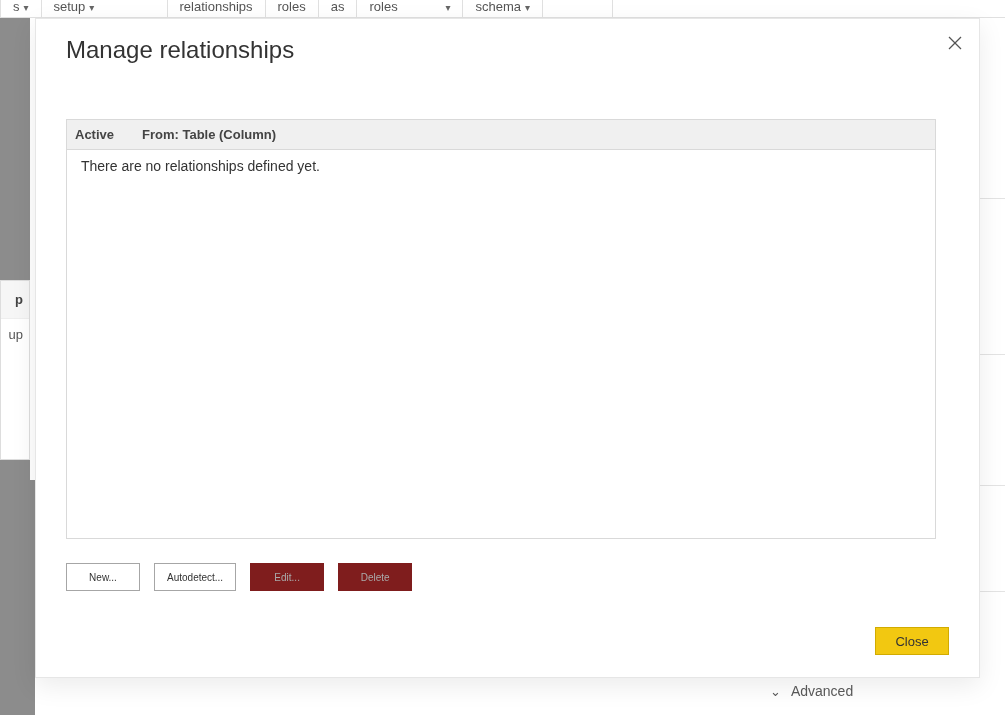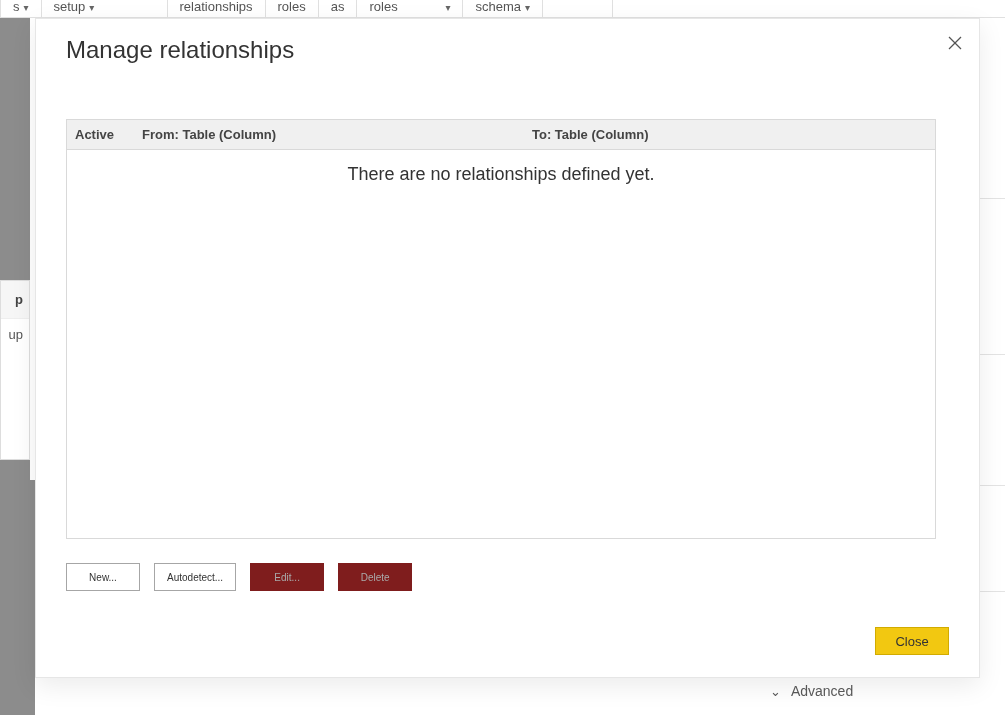--- a/index.html
+++ b/index.html
@@ -132,24 +132,23 @@
       align-items: center;
       font-weight: 600;
       color: #444;
       font-size: 13px;
     }
     .col-active { width: 75px; padding-left: 8px; }
     .col-from { width: 390px; }
     .col-to { flex: 1; }
 
     .table-empty {
-      padding: 14px 14px;
-      color: #333;
-      font-size: 18px;
-      text-align: center;
+      padding: 8px 14px;
+      color: #333;
+      font-size: 14px;
     }
 
     .button-row {
       position: absolute;
       left: 30px; top: 544px;
       display: flex; gap: 14px;
     }
     .btn {
       height: 28px;
       min-width: 74px;
@@ -241,21 +240,20 @@
         <line x1="13" y1="1" x2="1" y2="13"></line>
       </svg>
   </div>
 
   <div class="dialog-title">Manage relationships</div>
 
   <div class="table-wrap">
     <div class="table-head">
       <div class="col-active">Active</div>
       <div class="col-from">From: Table (Column)</div>
-      <div class="col-to">To: Table (Column)</div>
     </div>
     <div class="table-empty">There are no relationships defined yet.</div>
   </div>
 
   <div class="button-row">
     <button class="btn">New...</button>
     <button class="btn">Autodetect...</button>
     <button class="btn disabled">Edit...</button>
     <button class="btn disabled">Delete</button>
   </div>

